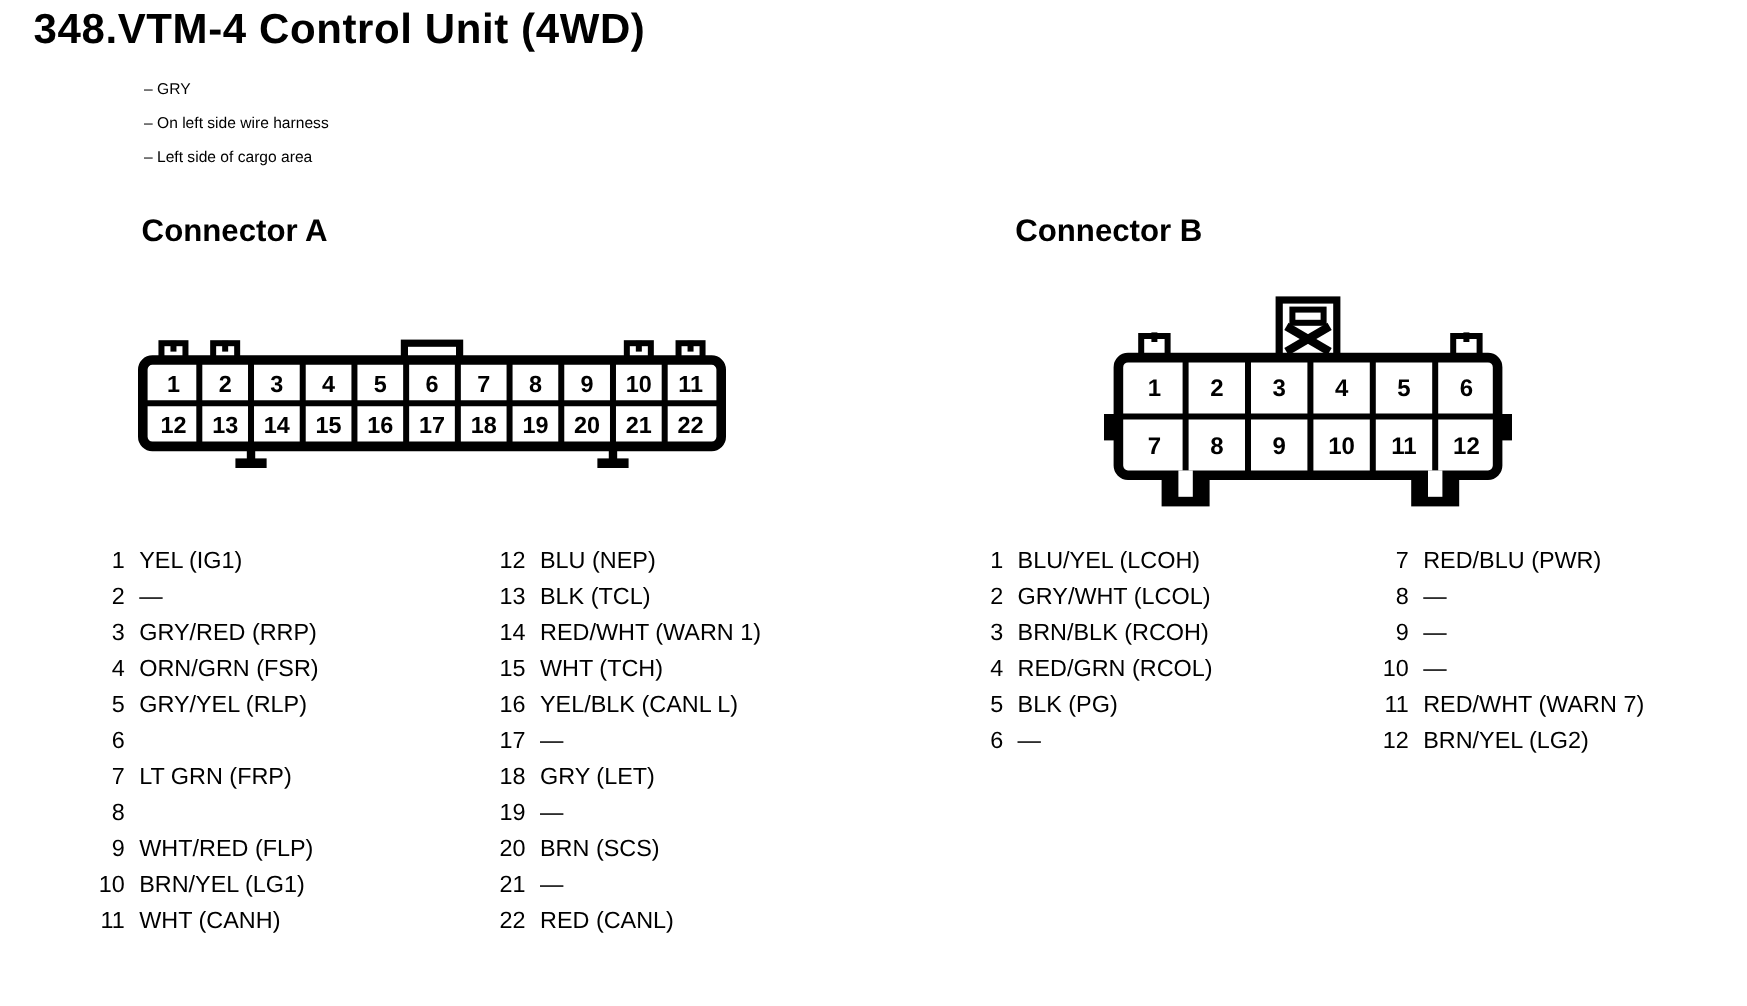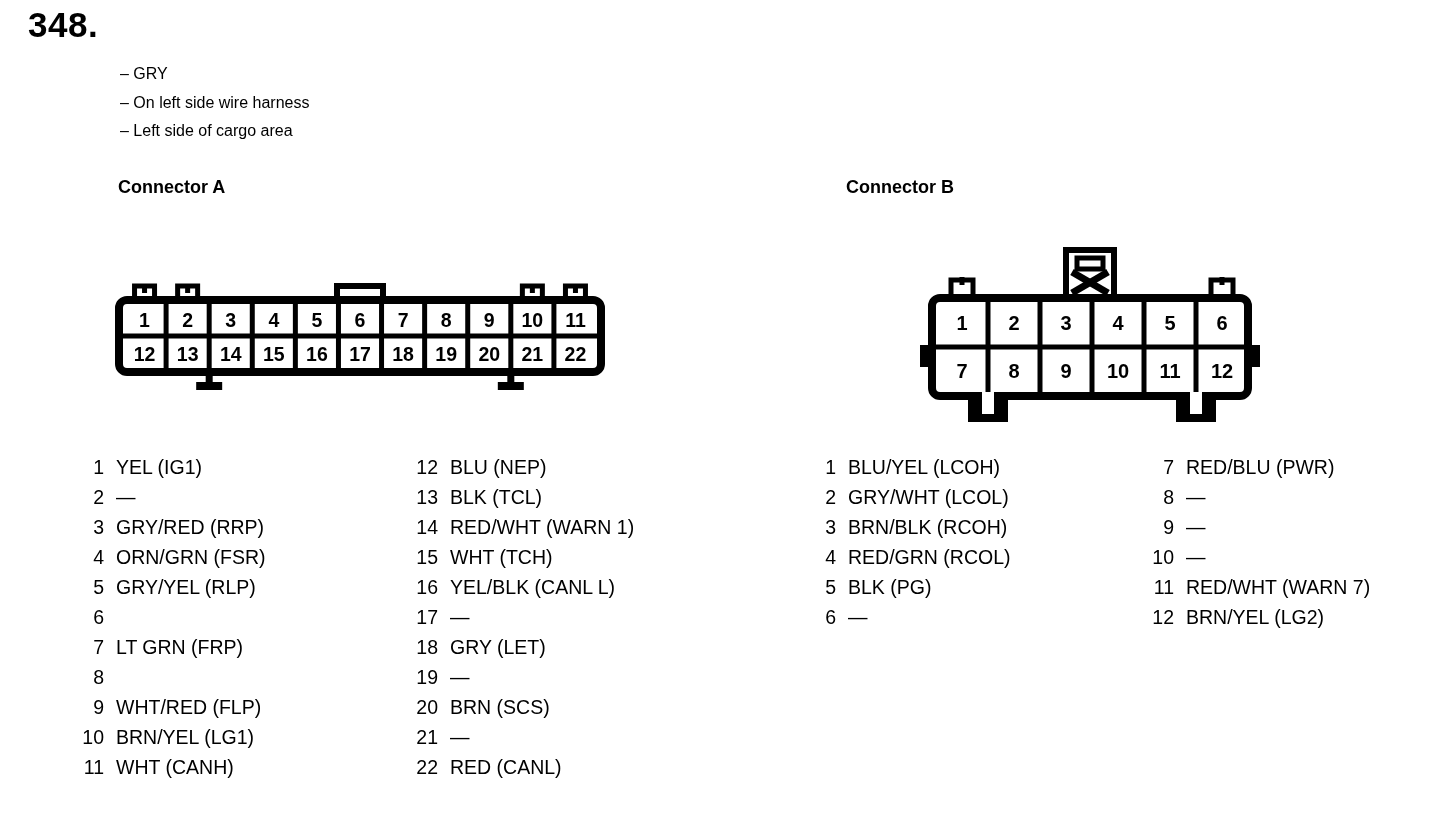--- a/index.html
+++ b/index.html
@@ -9,25 +9,25 @@
     font-family:"Liberation Sans", sans-serif;
   }
   .title-row{
     position:absolute; left:28px; top:5px;
     display:flex; 
     font-size:35px; font-weight:bold; letter-spacing:0.5px;
     white-space:nowrap;
   }
   .details{
     position:absolute; left:120px; top:60px;
-    font-size:16px; line-height:28.5px; white-space:nowrap;
+    font-size:13px; line-height:28.5px; white-space:nowrap;
   }
   .conn-heading{
     position:absolute; top:177px;
-    font-size:18px; font-weight:bold; white-space:nowrap;
+    font-size:26px; font-weight:bold; white-space:nowrap;
   }
   #heading-a{ left:118px; }
   #heading-b{ left:846px;text-align:center; }
   .conn-svg{ position:absolute; }
   #diagram-a{ left:115px; top:282px; }
   #diagram-b{ left:920px; top:246px; }
   .pin-col{
     position:absolute; top:452px;
     font-size:19.5px; line-height:30px; white-space:nowrap;
   }
@@ -37,20 +37,21 @@
   #pincol-b2{ left:1132px; }
   .pin-row{ display:flex; }
   .pin-num{ width:42px; text-align:right; flex:none; }
   .pin-desc{ margin-left:12px; }
 </style>
 </head>
 <body>
 
 <div class="title-row">
   <span>348.</span>
+  <span>VTM-4 Control Unit (4WD)</span>
 </div>
 
 <div class="details" id="details">
     <div>– GRY</div>
     <div>– On left side wire harness</div>
     <div>– Left side of cargo area</div>
   </div>
 
 <div class="conn-heading" id="heading-a">Connector A</div>
 <div class="conn-heading" id="heading-b">Connector B</div>

